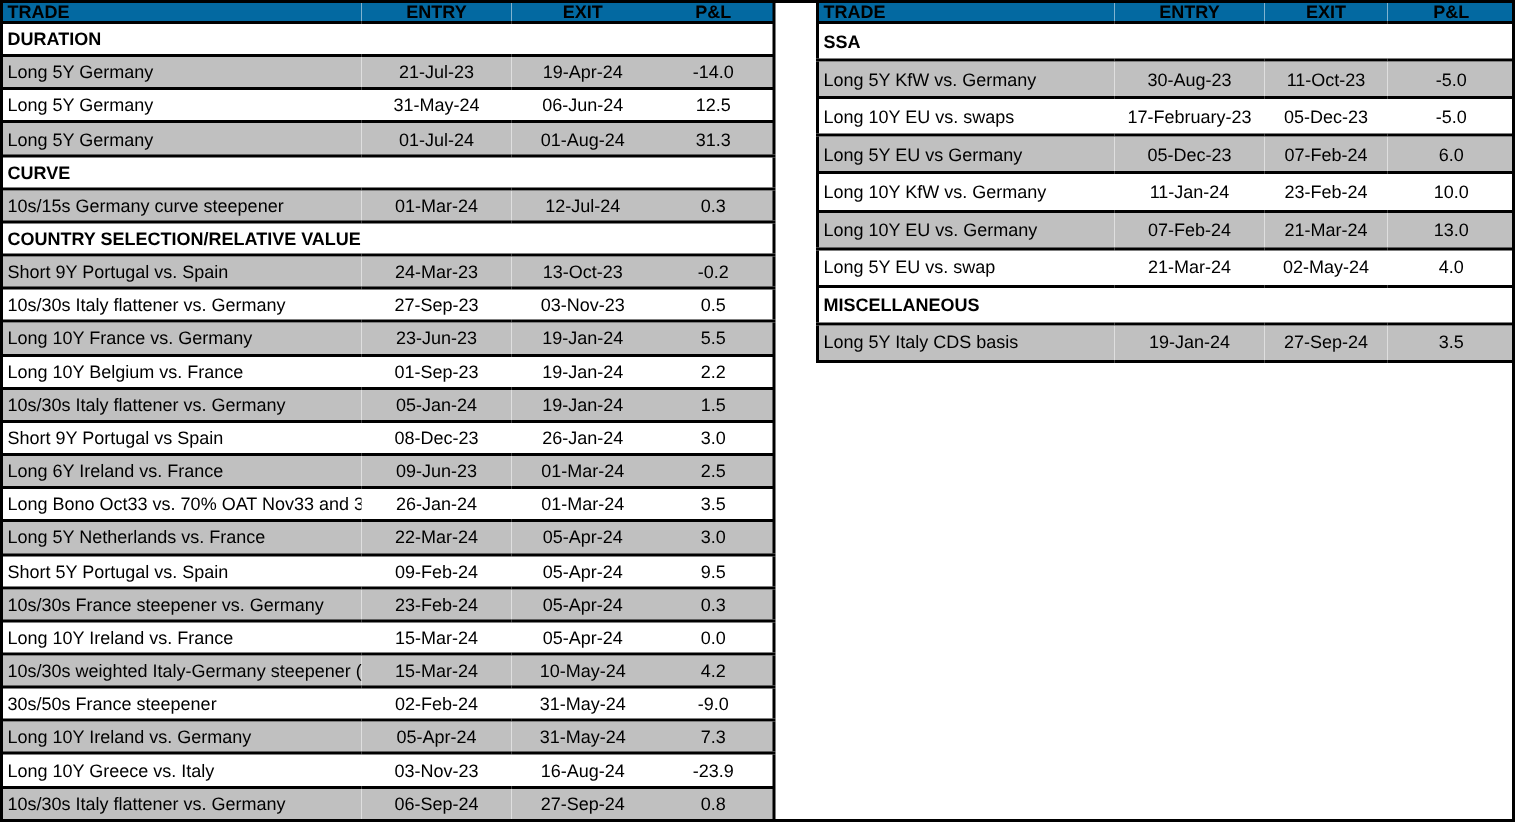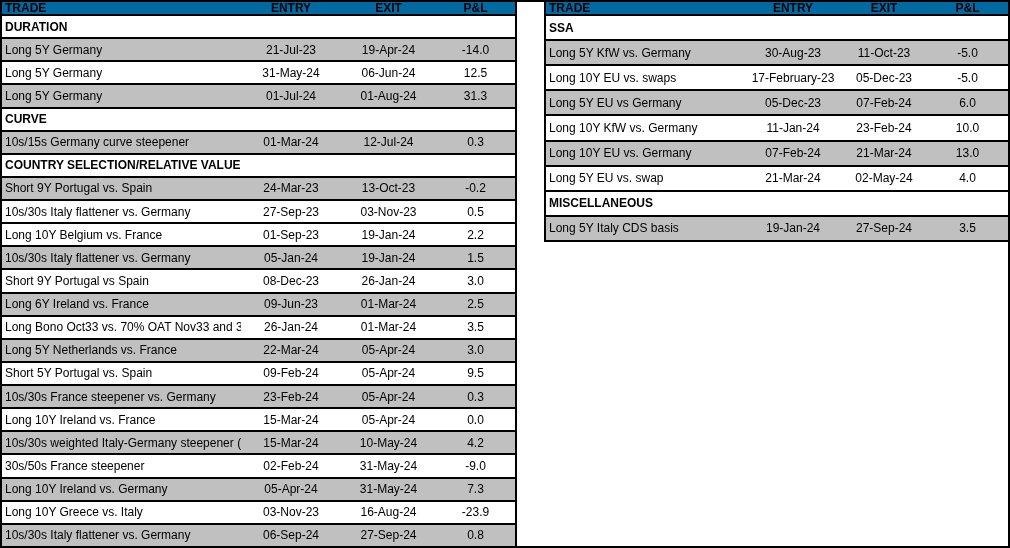--- a/index.html
+++ b/index.html
@@ -127,20 +127,26 @@
         <td class="c-num">24-Mar-23</td>
         <td class="c-num">13-Oct-23</td>
         <td class="c-num">-0.2</td>
       </tr>
       <tr class="plain">
         <td class="c-trade">10s/30s Italy flattener vs. Germany</td>
         <td class="c-num">27-Sep-23</td>
         <td class="c-num">03-Nov-23</td>
         <td class="c-num">0.5</td>
       </tr>
+      <tr class="shade">
+        <td class="c-trade">Long 10Y France vs. Germany</td>
+        <td class="c-num">23-Jun-23</td>
+        <td class="c-num">19-Jan-24</td>
+        <td class="c-num">5.5</td>
+      </tr>
       <tr class="plain">
         <td class="c-trade">Long 10Y Belgium vs. France</td>
         <td class="c-num">01-Sep-23</td>
         <td class="c-num">19-Jan-24</td>
         <td class="c-num">2.2</td>
       </tr>
       <tr class="shade">
         <td class="c-trade">10s/30s Italy flattener vs. Germany</td>
         <td class="c-num">05-Jan-24</td>
         <td class="c-num">19-Jan-24</td>

